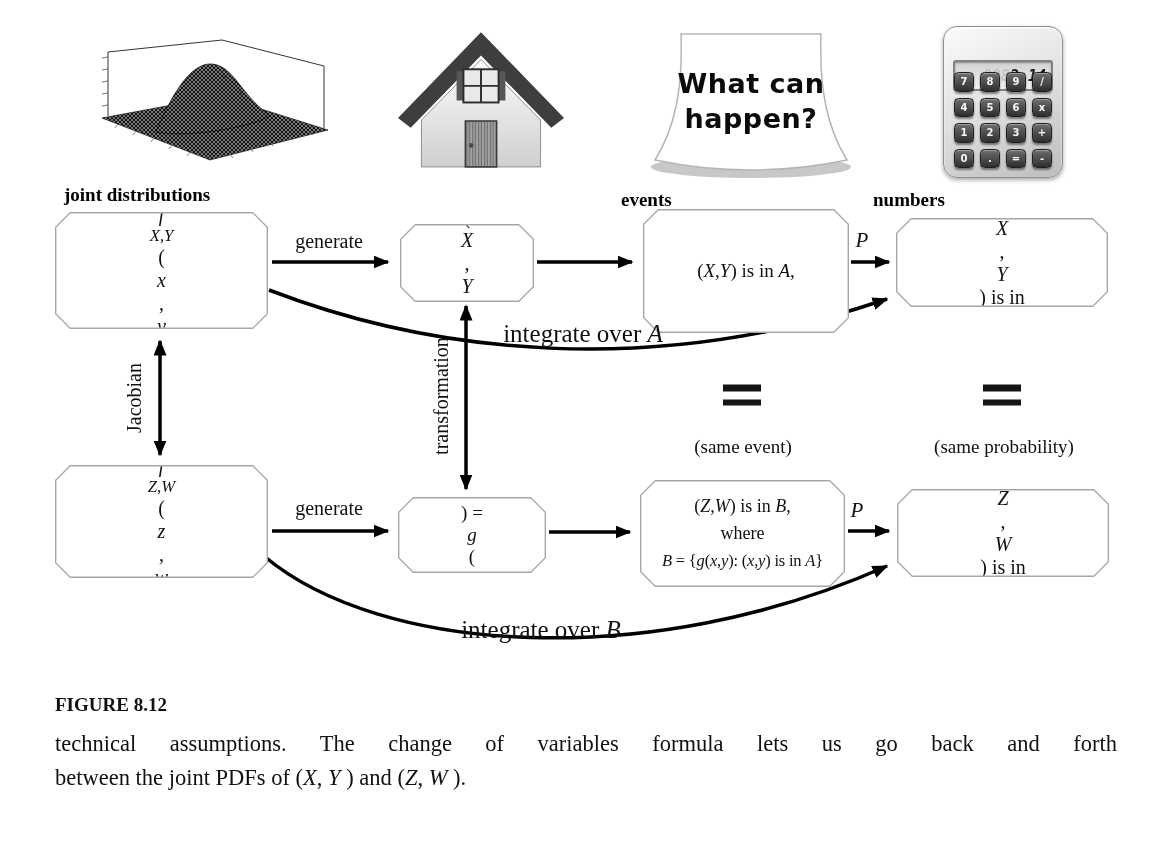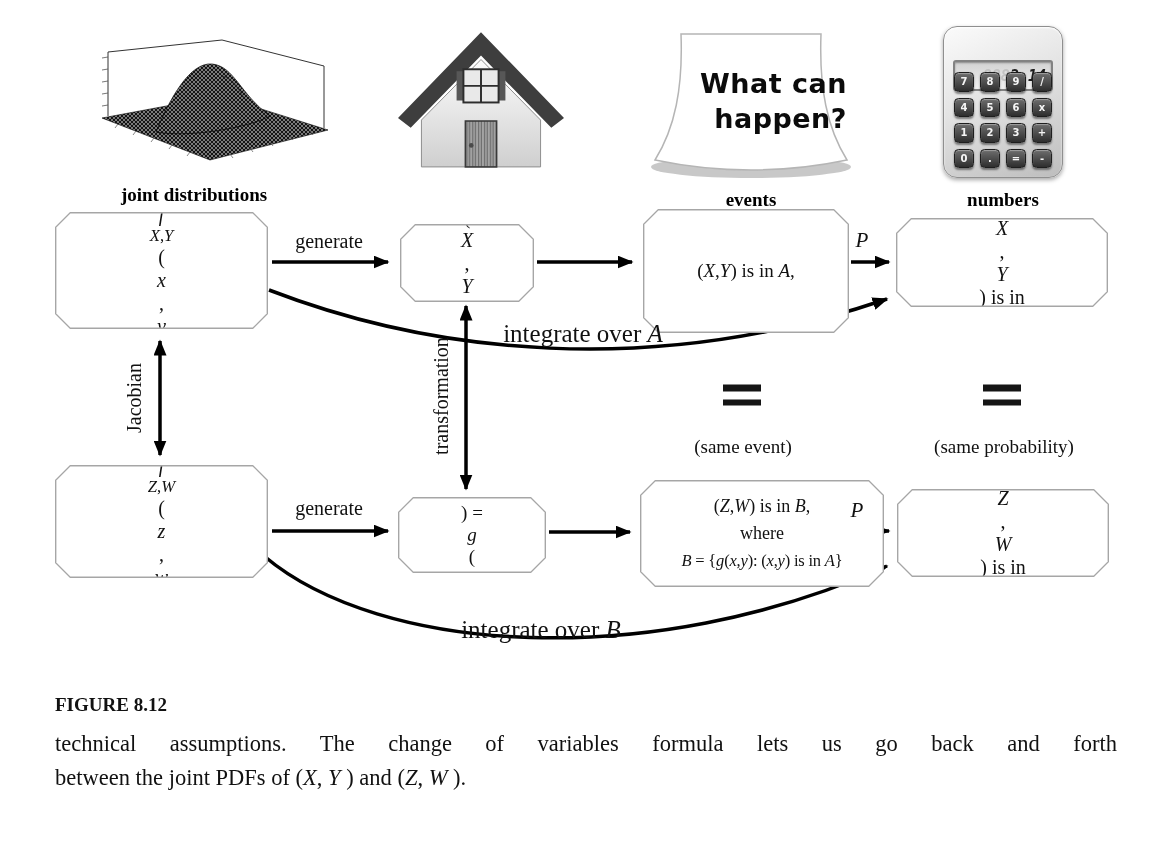--- a/index.html
+++ b/index.html
@@ -1,19 +1,19 @@
 <!DOCTYPE html>
 <html><head>
 <meta charset="utf-8">
 <style>
   html,body{margin:0;padding:0;background:#fff;}
   #canvas{position:relative;width:1170px;height:864px;background:#ffffff;overflow:hidden;
           font-family:"Liberation Serif",serif;color:#111;}
   
-  .icon-label{position:absolute;width:260px;text-align:center;font-weight:bold;
+  .icon-label{position:absolute;width:260px;text-align:left;font-weight:bold;
               font-size:19px;color:#000;}
   
   .cbox{position:absolute;}
   .cbox .bg{position:absolute;inset:0;background:#a6a6a6;
     clip-path:polygon(15px 0,calc(100% - 15px) 0,100% 15px,100% calc(100% - 15px),
     calc(100% - 15px) 100%,15px 100%,0 calc(100% - 15px),0 15px);}
   .cbox .in{position:absolute;inset:1.4px;background:#fff;
     clip-path:polygon(14px 0,calc(100% - 14px) 0,100% 14px,100% calc(100% - 14px),
     calc(100% - 14px) 100%,14px 100%,0 calc(100% - 14px),0 14px);
     display:flex;flex-direction:column;align-items:center;justify-content:center;
@@ -26,21 +26,21 @@
   .vlabel{position:absolute;font-size:20px;white-space:nowrap;
           transform:translate(-50%,-50%) rotate(-90deg);}
   .plabel{font-style:italic;font-size:21px;}
   .ilabel{font-size:25px;}
   
   .equals{position:absolute;width:38px;height:21px;transform:translate(-50%,-50%);}
   .equals .bar{position:absolute;left:0;right:0;height:6.5px;background:#151515;}
   .equals .bar.t{top:0;} .equals .bar.b{bottom:0;}
   .same-label{position:absolute;font-size:19px;white-space:nowrap;transform:translate(-50%,-50%);}
   
-  .paper-text{position:absolute;left:655px;top:66px;width:192px;text-align:right;
+  .paper-text{position:absolute;left:655px;top:66px;width:192px;text-align:center;
     font-family:"DejaVu Sans",sans-serif;font-weight:bold;font-size:27px;line-height:35px;
     color:#0b0b0b;letter-spacing:0.5px;}
   
   .calc{position:absolute;left:943px;top:26px;width:118px;height:150px;border-radius:14px;
     background:linear-gradient(155deg,#fbfbfb 0%,#e3e3e3 45%,#bdbdbd 100%);
     border:1.5px solid #8f8f8f;box-shadow:0 2px 4px rgba(0,0,0,.35), inset 0 1px 2px #fff;}
   .calc-display{position:absolute;left:9px;right:9px;top:9px;height:27px;
     background:linear-gradient(#d2d2d2,#f2f2f2);border:2px solid #828282;border-radius:3px;
     box-shadow:inset 0 1px 2px rgba(0,0,0,.35);
     display:flex;align-items:center;justify-content:flex-end;padding:0 5px;
@@ -207,21 +207,21 @@
   </div>
 
   <div class="cbox" style="left:55px;top:465px;width:213px;height:113px">
     <div class="bg"></div>
       <div class="in">joint PDF <i>f</i><sub><i>Z</i>,<i>W</i></sub>(<i>z</i>,<i>w</i>)</div>
   </div>
   <div class="cbox" style="left:398px;top:497px;width:148px;height:76px">
     <div class="bg"></div>
       <div class="in" style="font-size:19px">(<i>Z</i>,<i>W</i>) = <i>g</i>(<i>X</i>,<i>Y</i>)</div>
   </div>
-  <div class="cbox small-lines" style="left:640px;top:480px;width:244px;height:107px">
+  <div class="cbox small-lines" style="left:640px;top:480px;width:205px;height:107px">
     <div class="bg"></div>
     <div class="in">
       <div class="line">(<i>Z</i>,<i>W</i>) is in <i>B</i>,</div>
       <div class="line">where</div>
       <div class="line"><i>B</i> = {<i>g</i>(<i>x</i>,<i>y</i>): (<i>x</i>,<i>y</i>) is in <i>A</i>}</div>
     </div>
   </div>
   <div class="cbox" style="left:897px;top:489px;width:212px;height:88px">
     <div class="bg"></div>
       <div class="in"><i>P</i>((<i>Z</i>,<i>W</i>) is in <i>B</i>)</div>

